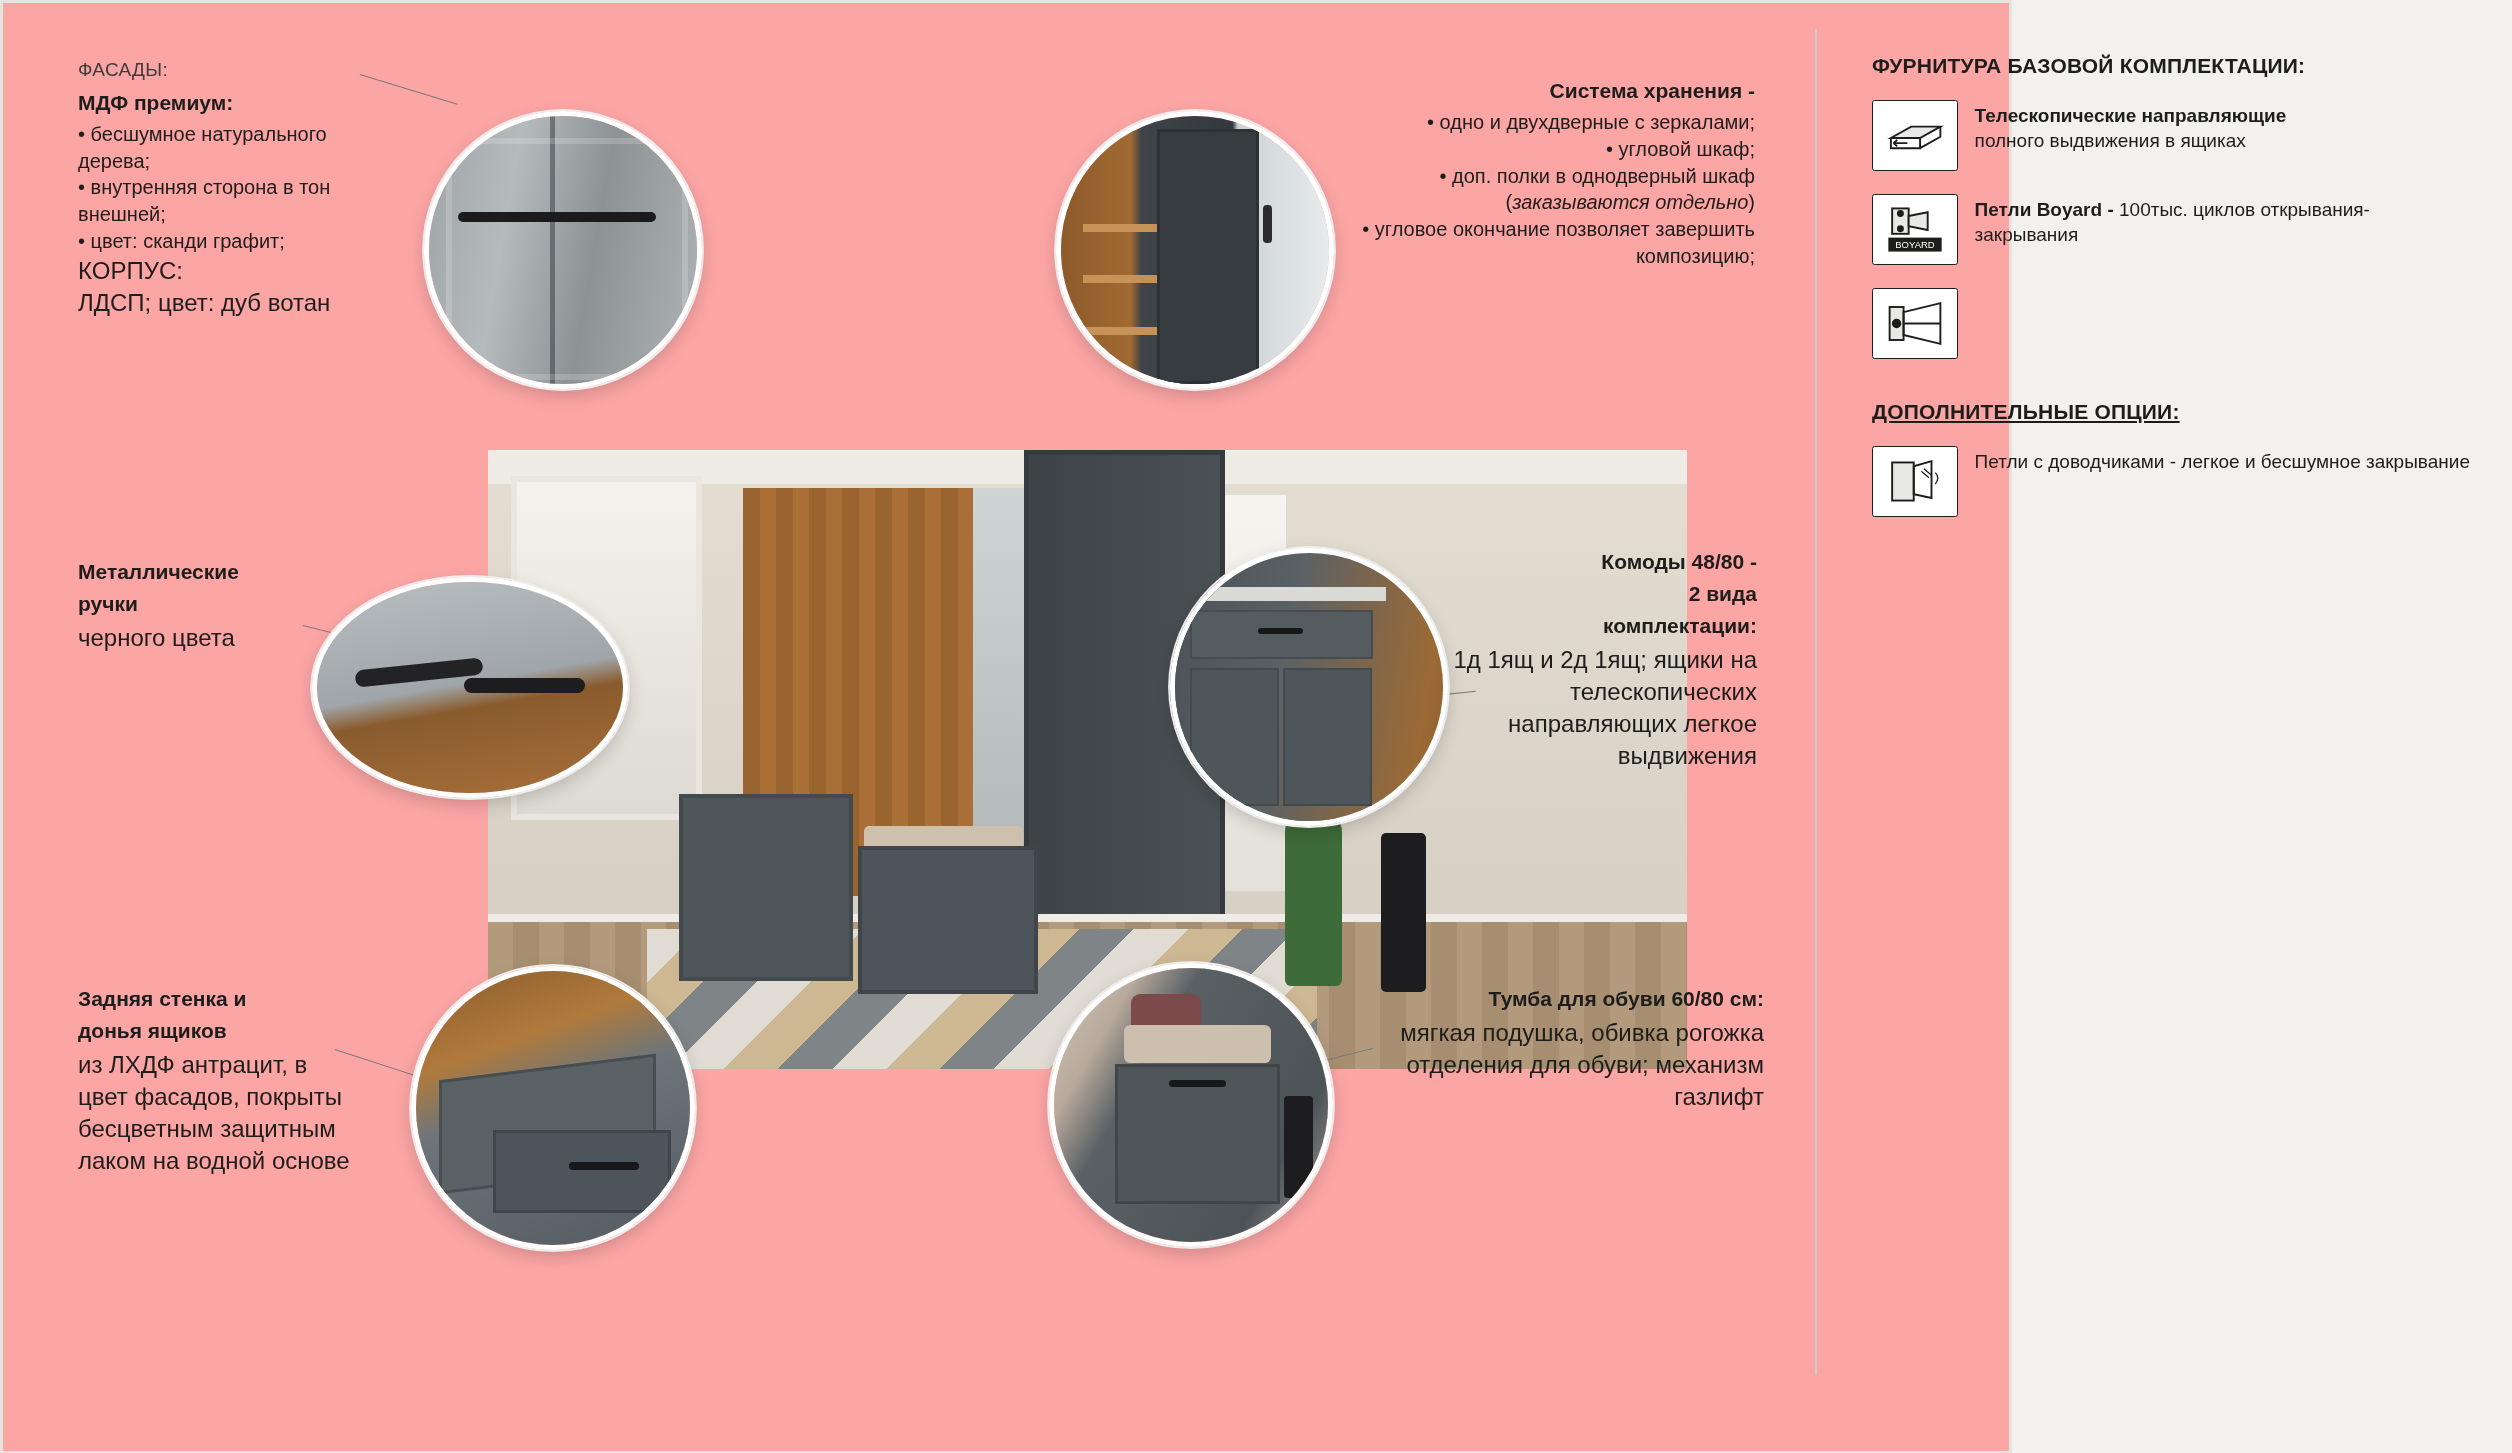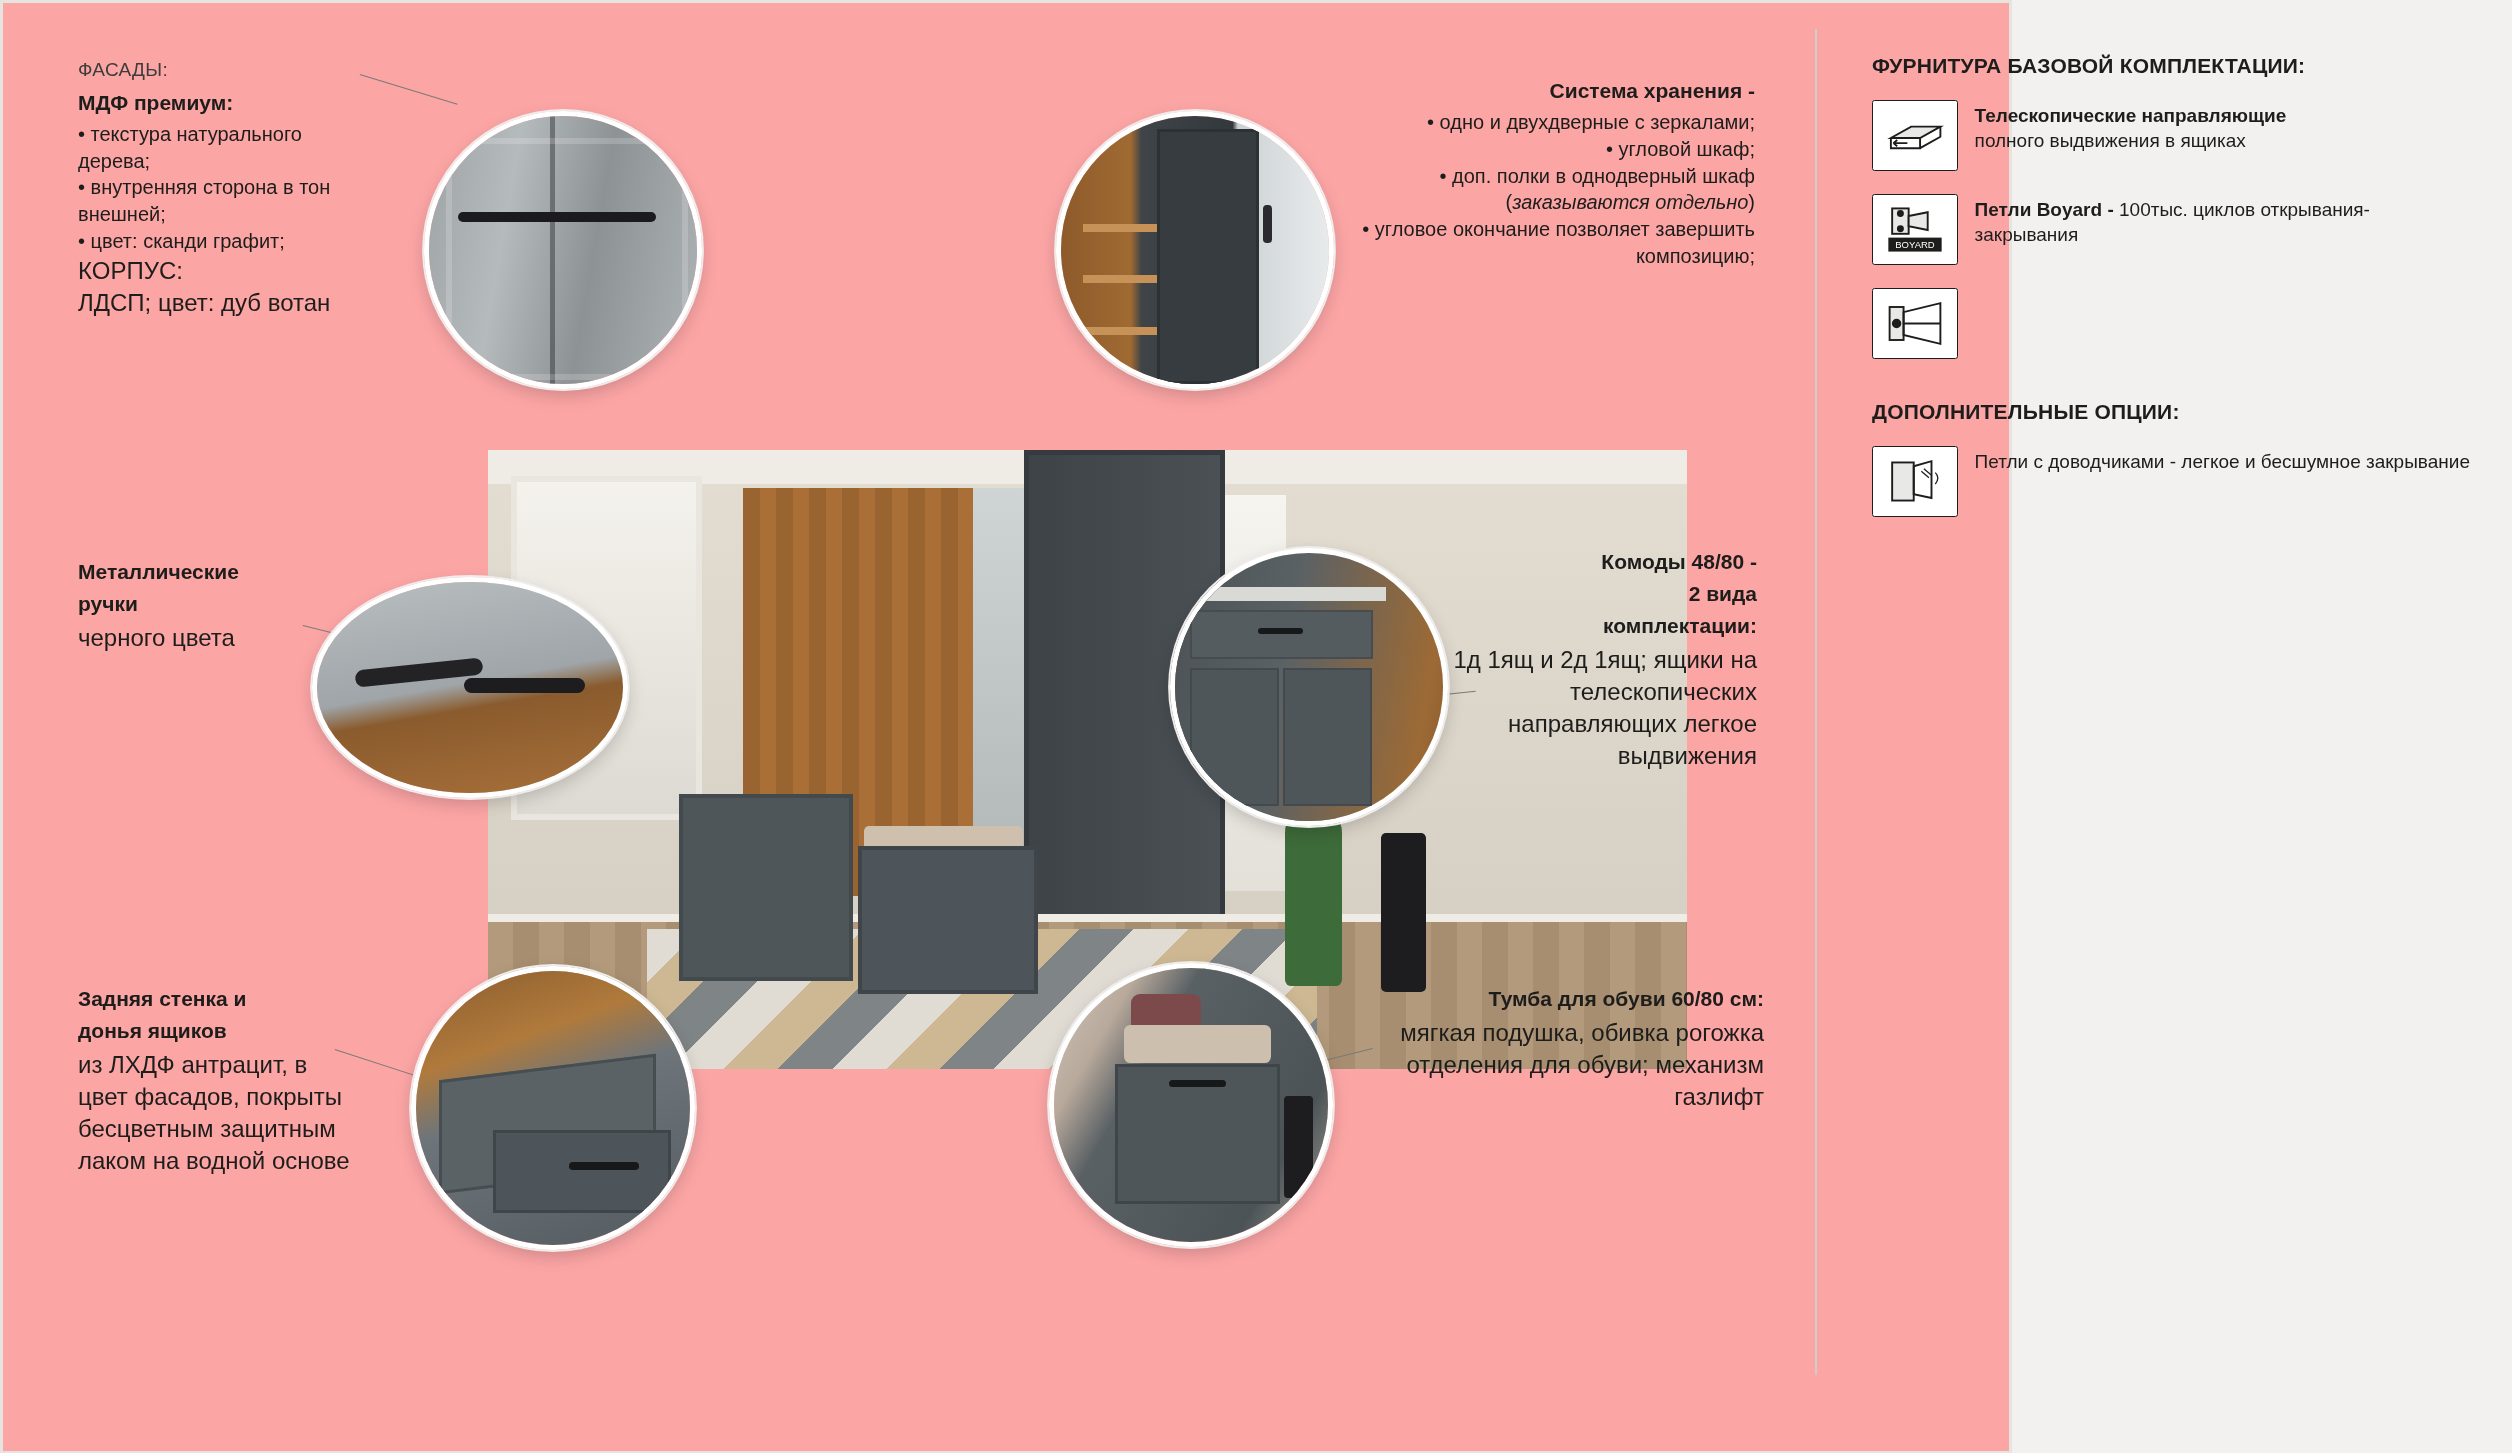--- a/index.html
+++ b/index.html
@@ -127,21 +127,21 @@
   .feat{display:flex;align-items:flex-start;gap:16.6px;margin-bottom:23px;}
   .fico{
     width:84px;height:69px;flex:0 0 84px;
     border:1.9px solid #1d1d1b;border-radius:2.6px;
     display:flex;align-items:center;justify-content:center;
     background:#fff;
   }
   .ftxt{font-size:19px;line-height:1.33;padding-top:2.6px;}
   .ftxt .t1{font-weight:bold;}
   .ftxt .t2{display:block;}
-  .sec2{margin-top:41px;}
+  .sec2{margin-top:41px;text-decoration:underline;}
 </style>
 </head>
 <body>
 
 <div class="sheet">
 
   <div id="room">
     <div class="wall"></div>
     <div class="ceiling"></div>
     <div class="window"></div>
@@ -217,21 +217,21 @@
         <div class="cushion"></div>
       <div class="body"></div>
         <div class="hnd"></div>
         <div class="vase"></div>
     </div>
   </div>
 
   <div class="ann ann-left" id="facades">
     <span class="cap">ФАСАДЫ:</span>
     <span class="hd">МДФ премиум:</span>
-    <span class="li">• текстура натурального дерева;</span>
+    <span class="li">• бесшумное натурального дерева;</span>
     <span class="li">• внутренняя сторона в тон внешней;</span>
     <span class="li">• цвет: сканди графит;</span>
     <span class="plain">КОРПУС:</span>
     <span class="plain">ЛДСП; цвет: дуб вотан</span>
   </div>
 
   <div class="ann ann-left" id="handles">
     <span class="hd">Металлические</span>
     <span class="hd">ручки</span>
     <span class="plain">черного цвета</span>

